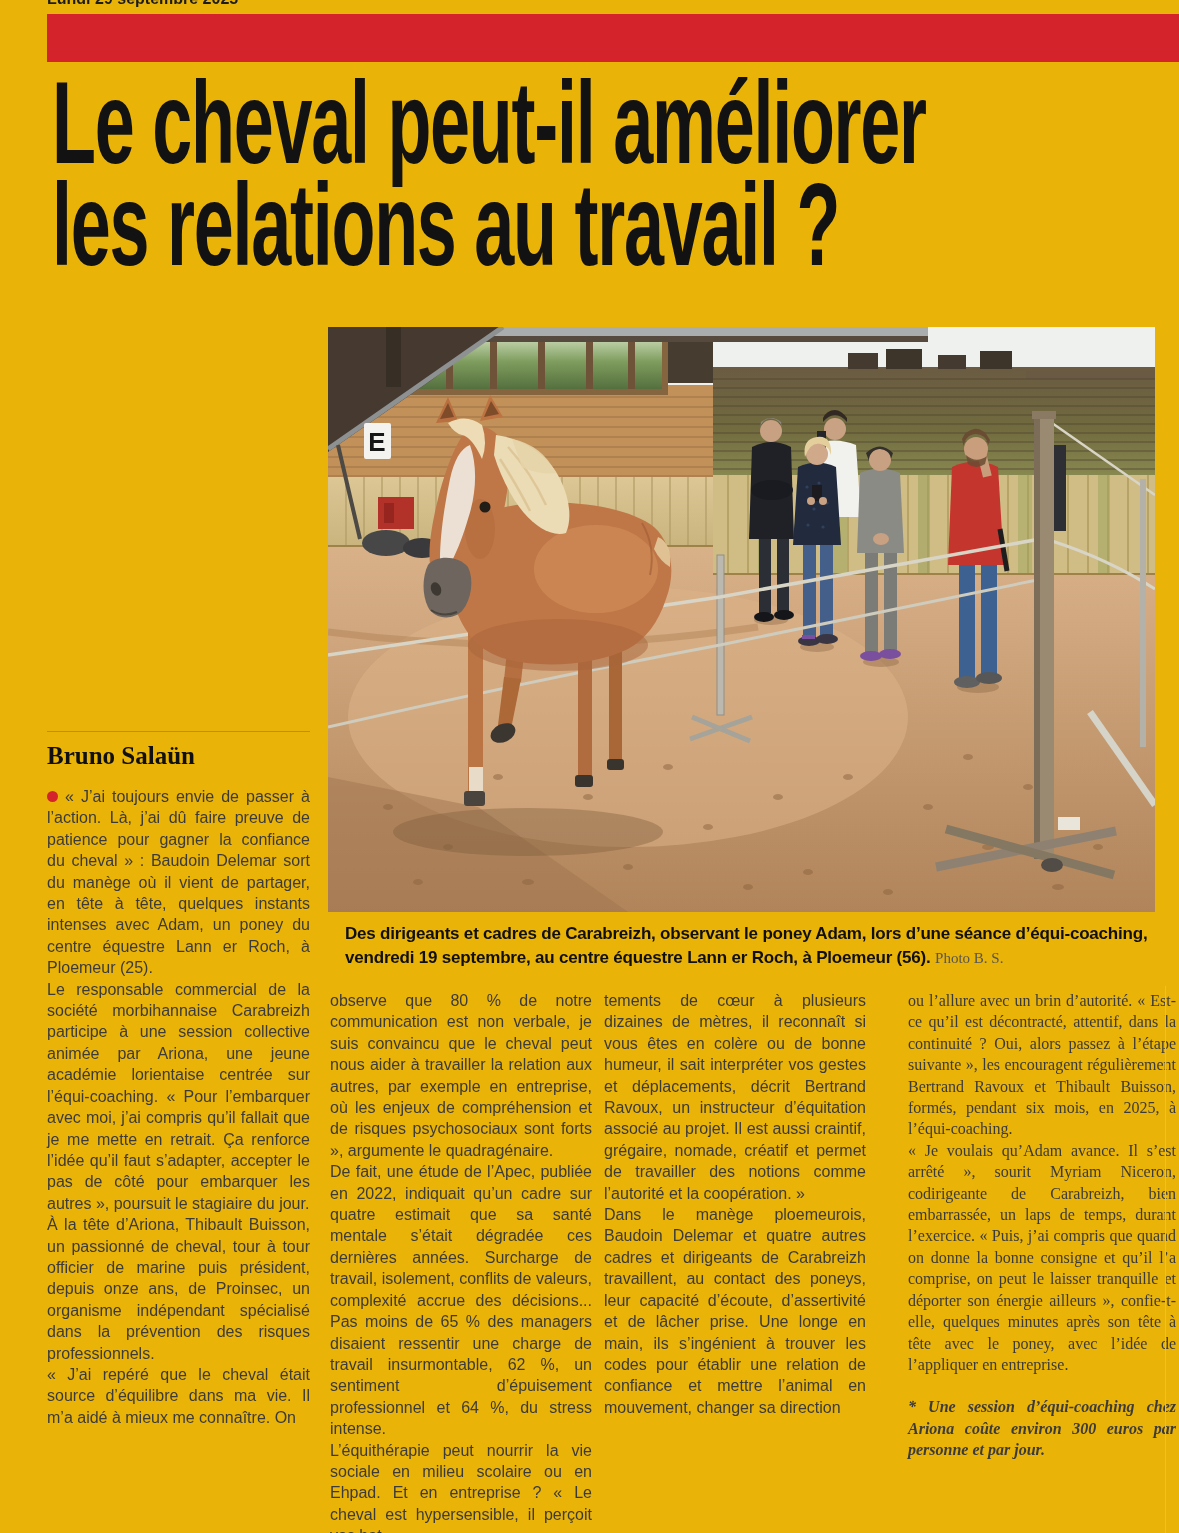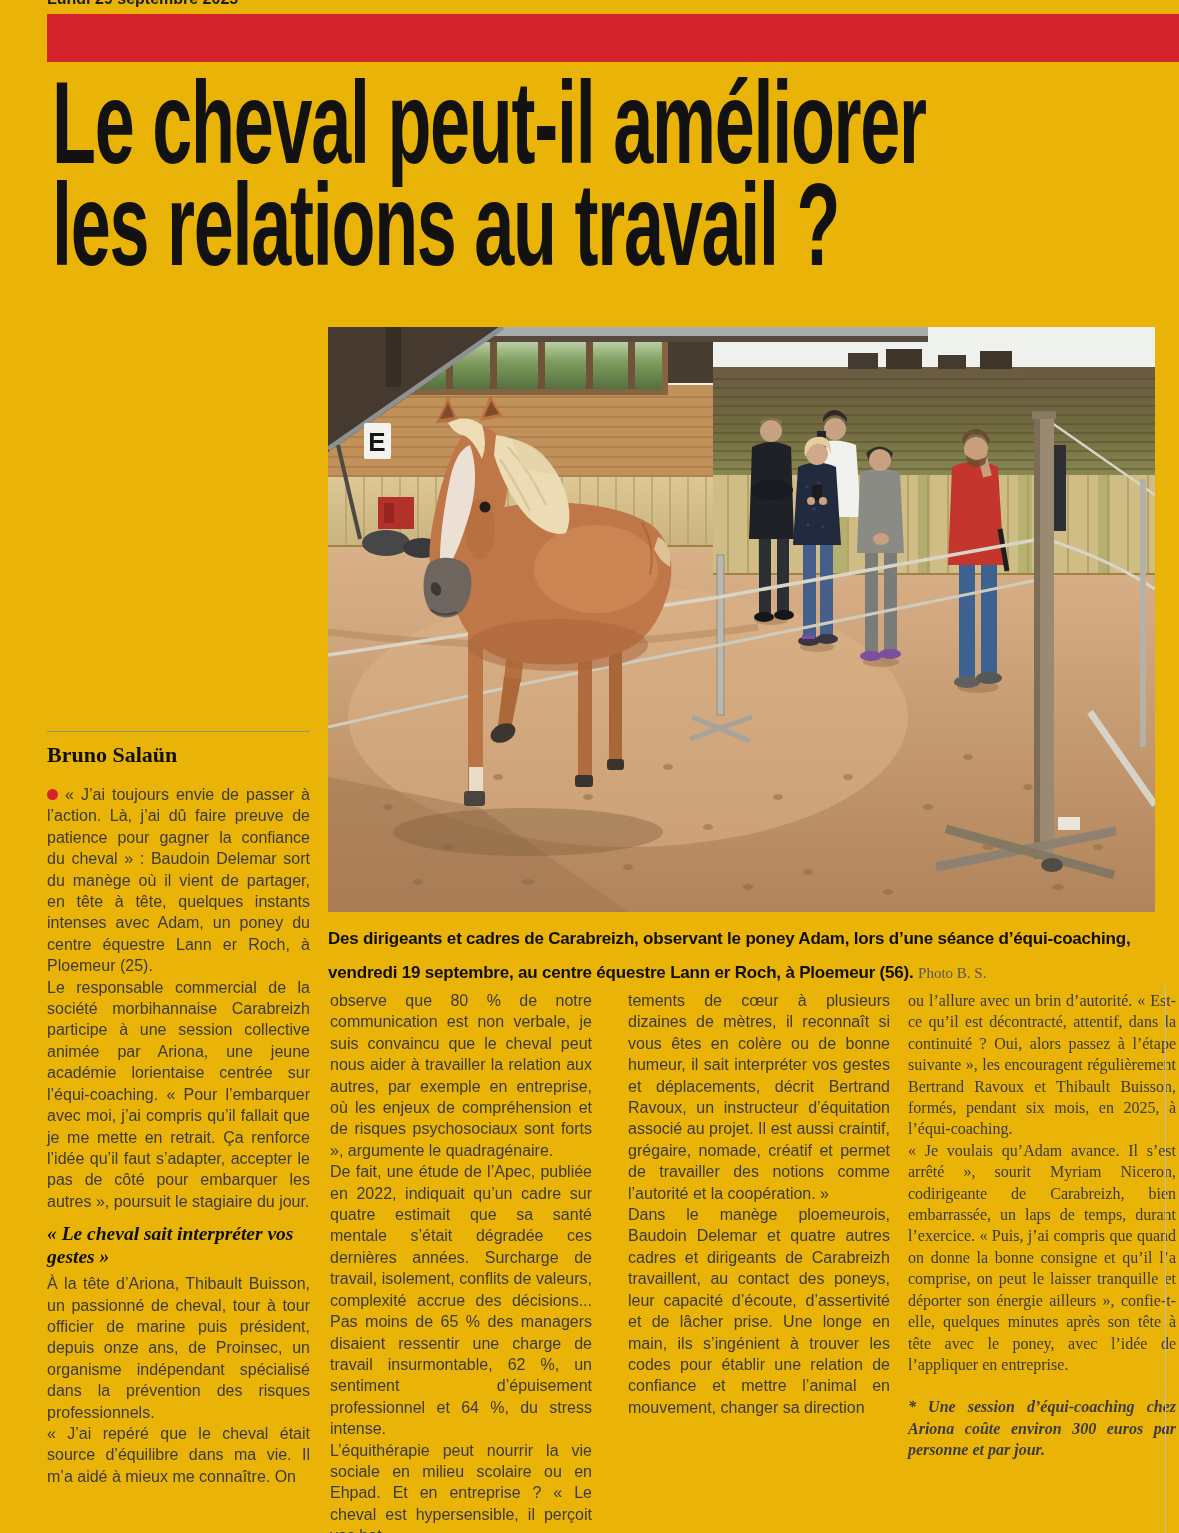--- a/index.html
+++ b/index.html
@@ -8,34 +8,34 @@
   .date{position:absolute;left:47px;top:-10px;font-size:16px;font-weight:bold;color:#1d1d1d;}
   .redbar{position:absolute;left:47px;top:14px;width:1132px;height:48px;background:#d5232c;}
   .headline{position:absolute;left:52px;top:72px;color:#121212;font-weight:bold;
             font-size:116px;line-height:102px;letter-spacing:-2px;}
   .headline .hl{display:block;transform:scaleX(0.62);transform-origin:0 0;white-space:nowrap;}
   .standfirst{position:absolute;left:47px;top:331px;width:263px;border-top:1px solid #8f8f8f;
               padding-top:14px;font-family:"Liberation Serif",serif;font-size:23px;
               line-height:31px;color:#262626;}
   .authorblock{position:absolute;left:47px;top:731px;width:263px;border-top:1px solid #8f8f8f;
                padding-top:10px;}
-  .author{font-family:"Liberation Serif",serif;font-weight:bold;font-size:22px;color:#101010;}
+  .author{font-family:"Liberation Serif",serif;font-weight:bold;font-size:25px;color:#101010;}
   .bodycopy{margin-top:16px;}
   .bodycopy p, .col p{margin:0;text-align:justify;font-size:16px;line-height:21.4px;color:#3b3b3b;}
   .dot{display:inline-block;width:11px;height:11px;border-radius:50%;background:#d5232c;
        margin-right:7px;}
   .colsub{font-family:"Liberation Serif",serif;font-style:italic;font-weight:bold;
           font-size:19.5px;line-height:23px;color:#0f0f0f;margin:10px 0 5px;}
   .photo{position:absolute;left:328px;top:327px;width:827px;height:585px;overflow:hidden;}
-  .caption{position:absolute;left:328px;top:922px;width:827px;font-size:17px;line-height:34px;
+  .caption{position:absolute;left:345px;top:922px;width:827px;font-size:17px;line-height:24px;
            color:#0f0f0f;font-weight:bold;letter-spacing:-0.2px;}
   .credit{font-family:"Liberation Serif",serif;font-weight:normal;font-size:15px;color:#555;
           letter-spacing:0;}
   .col{position:absolute;top:990px;width:262px;}
-  .colB{left:330px;} .colC{left:628px;} .colD{left:908px;width:268px;font-family:Liberation Serif, serif;}
+  .colB{left:330px;} .colC{left:604px;} .colD{left:908px;width:268px;font-family:Liberation Serif, serif;}
   .footnote{font-style:italic;font-weight:bold;margin-top:21px !important;}
   .vrule{position:absolute;left:1165px;top:986px;width:1px;height:547px;background:#bdbdbd;}
 </style>
 </head>
 <body>
 
 <div class="page">
 
   <div class="date">Lundi 29 septembre 2025</div>
   <div class="redbar"></div>
@@ -44,21 +44,20 @@
     <span class="hl">Le cheval peut-il améliorer</span>
     <span class="hl">les relations au travail ?</span>
   </h1>
 
 
   <div class="authorblock">
     <div class="author">Bruno Salaün</div>
     <div class="bodycopy">
       <p><span class="dot"></span><span>« J’ai toujours envie de passer à l’action. Là, j’ai dû faire preuve de patience pour gagner la confiance du cheval » : Baudoin Delemar sort du manège où il vient de partager, en tête à tête, quelques instants intenses avec Adam, un poney du centre équestre Lann er Roch, à Ploemeur (25).</span></p>
       <p>Le responsable commercial de la société morbihannaise Carabreizh participe à une session collective animée par Ariona, une jeune académie lorientaise centrée sur l’équi-coaching. « Pour l’embarquer avec moi, j’ai compris qu’il fallait que je me mette en retrait. Ça renforce l’idée qu’il faut s’adapter, accepter le pas de côté pour embarquer les autres », poursuit le stagiaire du jour.</p>
-      <div class="colsub">« Le cheval sait interpréter vos gestes »</div>
       <p>À la tête d’Ariona, Thibault Buisson, un passionné de cheval, tour à tour officier de marine puis président, depuis onze ans, de Proinsec, un organisme indépendant spécialisé dans la prévention des risques professionnels.</p>
       <p>« J’ai repéré que le cheval était source d’équilibre dans ma vie. Il m’a aidé à mieux me connaître. On</p>
     </div>
   </div>
 
   <div class="photo">
     <svg viewBox="0 0 827 585" width="827" height="585" xmlns="http://www.w3.org/2000/svg">
       <defs>
         <linearGradient id="sandG" x1="0" y1="0" x2="0" y2="1">
           <stop offset="0" stop-color="#d9b189"></stop>

